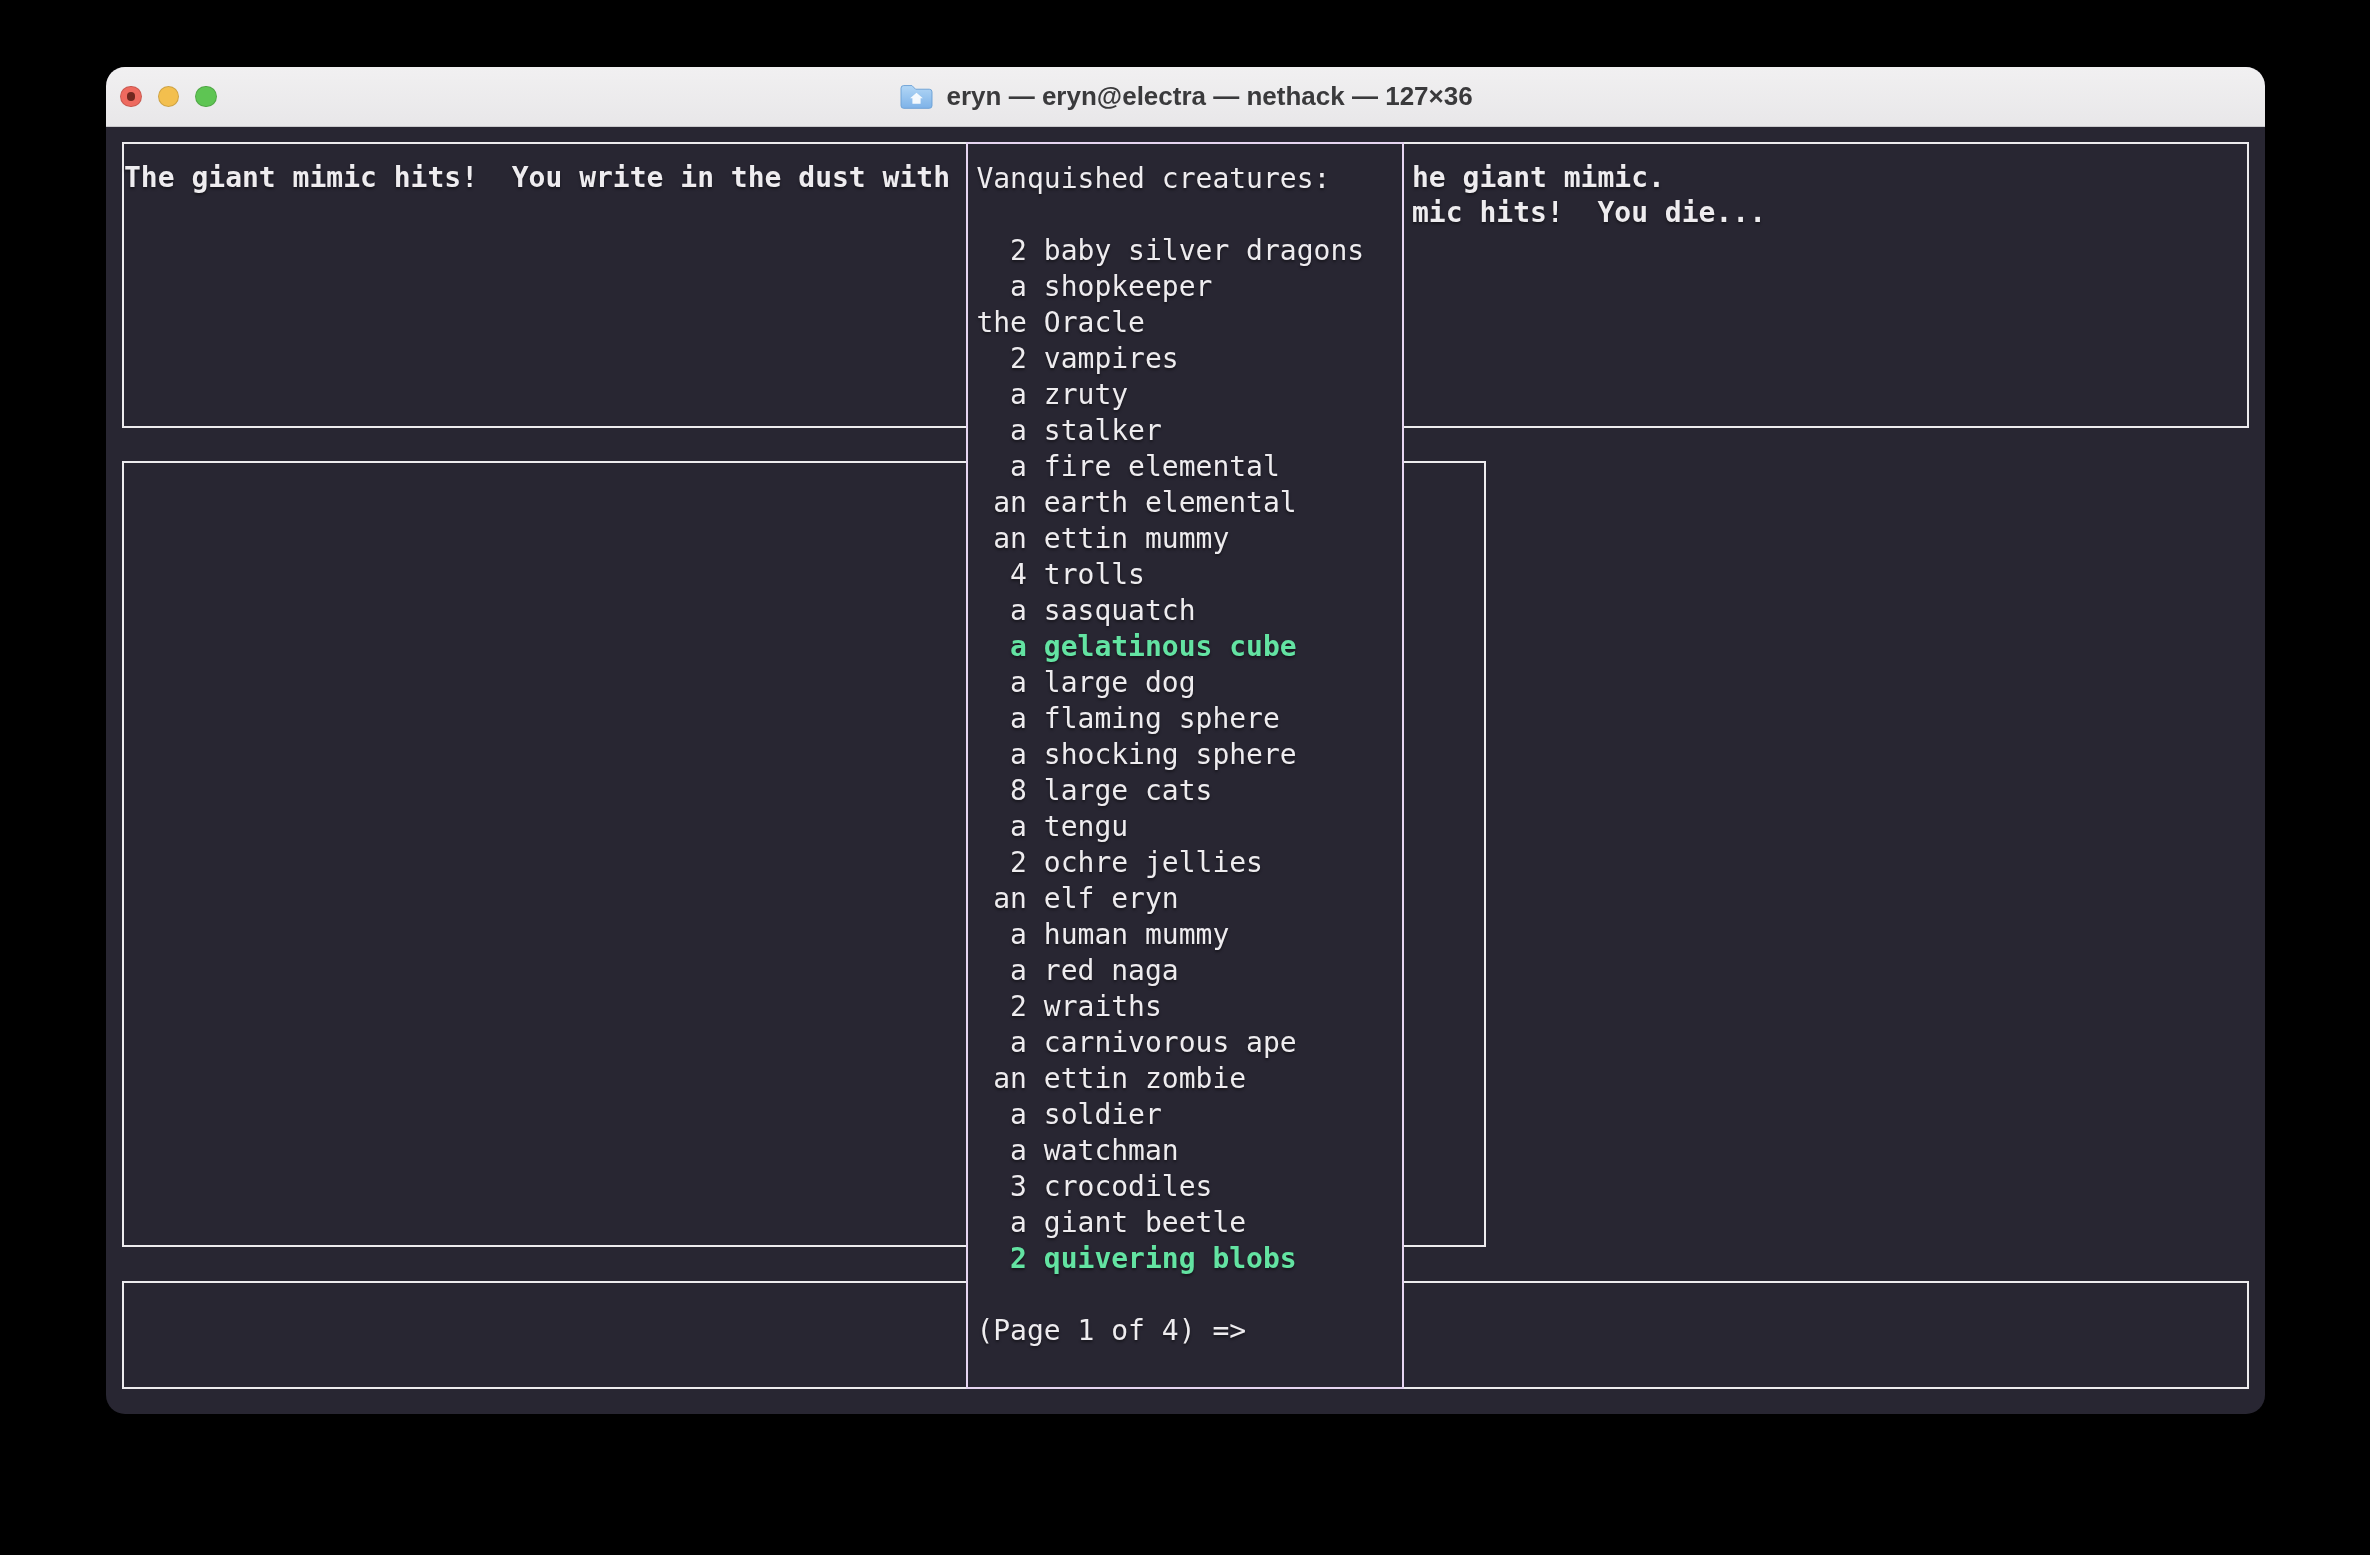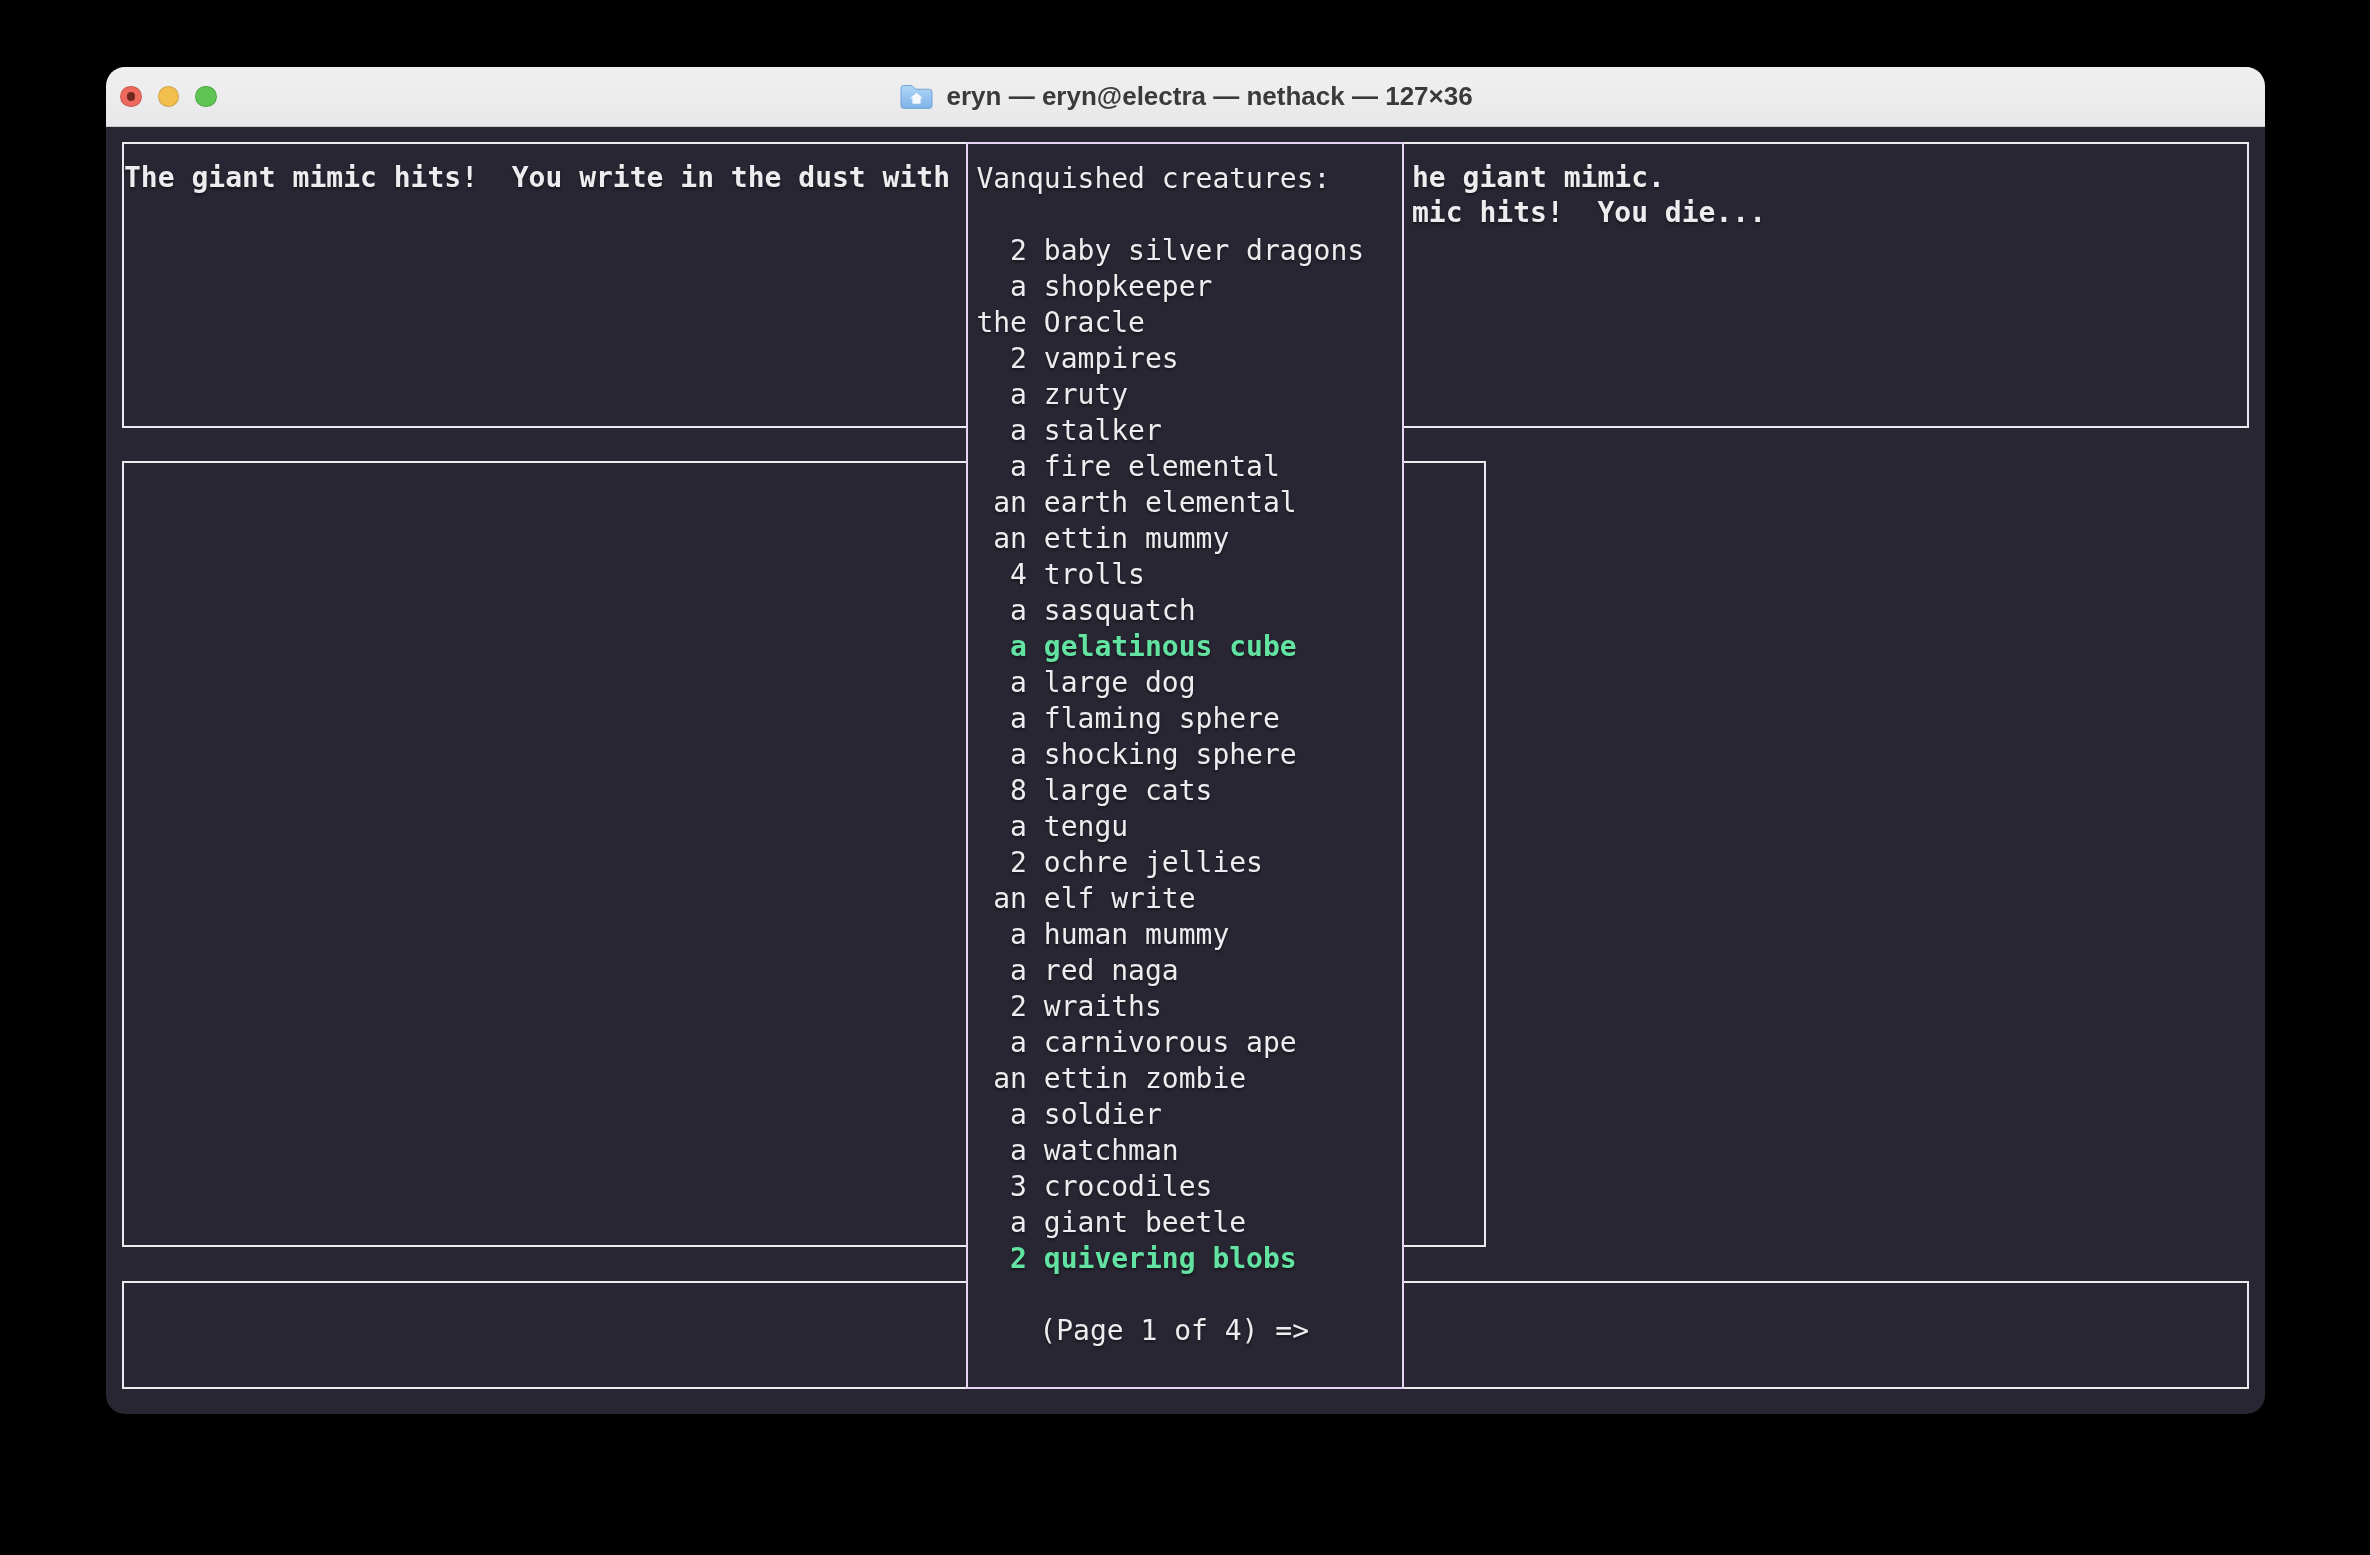--- a/index.html
+++ b/index.html
@@ -45,21 +45,21 @@
   .row1{top:93px;}
   .row2{top:128px;}
 
   
   .popup{
     position:absolute;left:860px;top:75px;width:438px;height:1247px;z-index:5;
     background:#282632;border:2.8px solid #e6d5f2;box-sizing:border-box;
     padding:17px 0 0 8.4px;
   }
   .popup .row{height:36px;line-height:36px;white-space:pre;}
-  .popup .pager{text-align:center;padding-right:30px;}
+  .popup .pager{text-align:left;padding-right:30px;}
   .popup .hl{color:#63e3a2;font-weight:700;}
 </style>
 </head>
 <body>
 
 <div class="page">
   <div class="window">
 
     <div class="titlebar">
       <div class="traffic">
@@ -109,21 +109,21 @@
           <div class="row item"> an ettin mummy</div>
           <div class="row item">  4 trolls</div>
           <div class="row item">  a sasquatch</div>
           <div class="row item hl">  a gelatinous cube</div>
           <div class="row item">  a large dog</div>
           <div class="row item">  a flaming sphere</div>
           <div class="row item">  a shocking sphere</div>
           <div class="row item">  8 large cats</div>
           <div class="row item">  a tengu</div>
           <div class="row item">  2 ochre jellies</div>
-          <div class="row item"> an elf write</div>
+          <div class="row item"> an elf eryn</div>
           <div class="row item">  a human mummy</div>
           <div class="row item">  a red naga</div>
           <div class="row item">  2 wraiths</div>
           <div class="row item">  a carnivorous ape</div>
           <div class="row item"> an ettin zombie</div>
           <div class="row item">  a soldier</div>
           <div class="row item">  a watchman</div>
           <div class="row item">  3 crocodiles</div>
           <div class="row item">  a giant beetle</div>
           <div class="row item hl">  2 quivering blobs</div>

